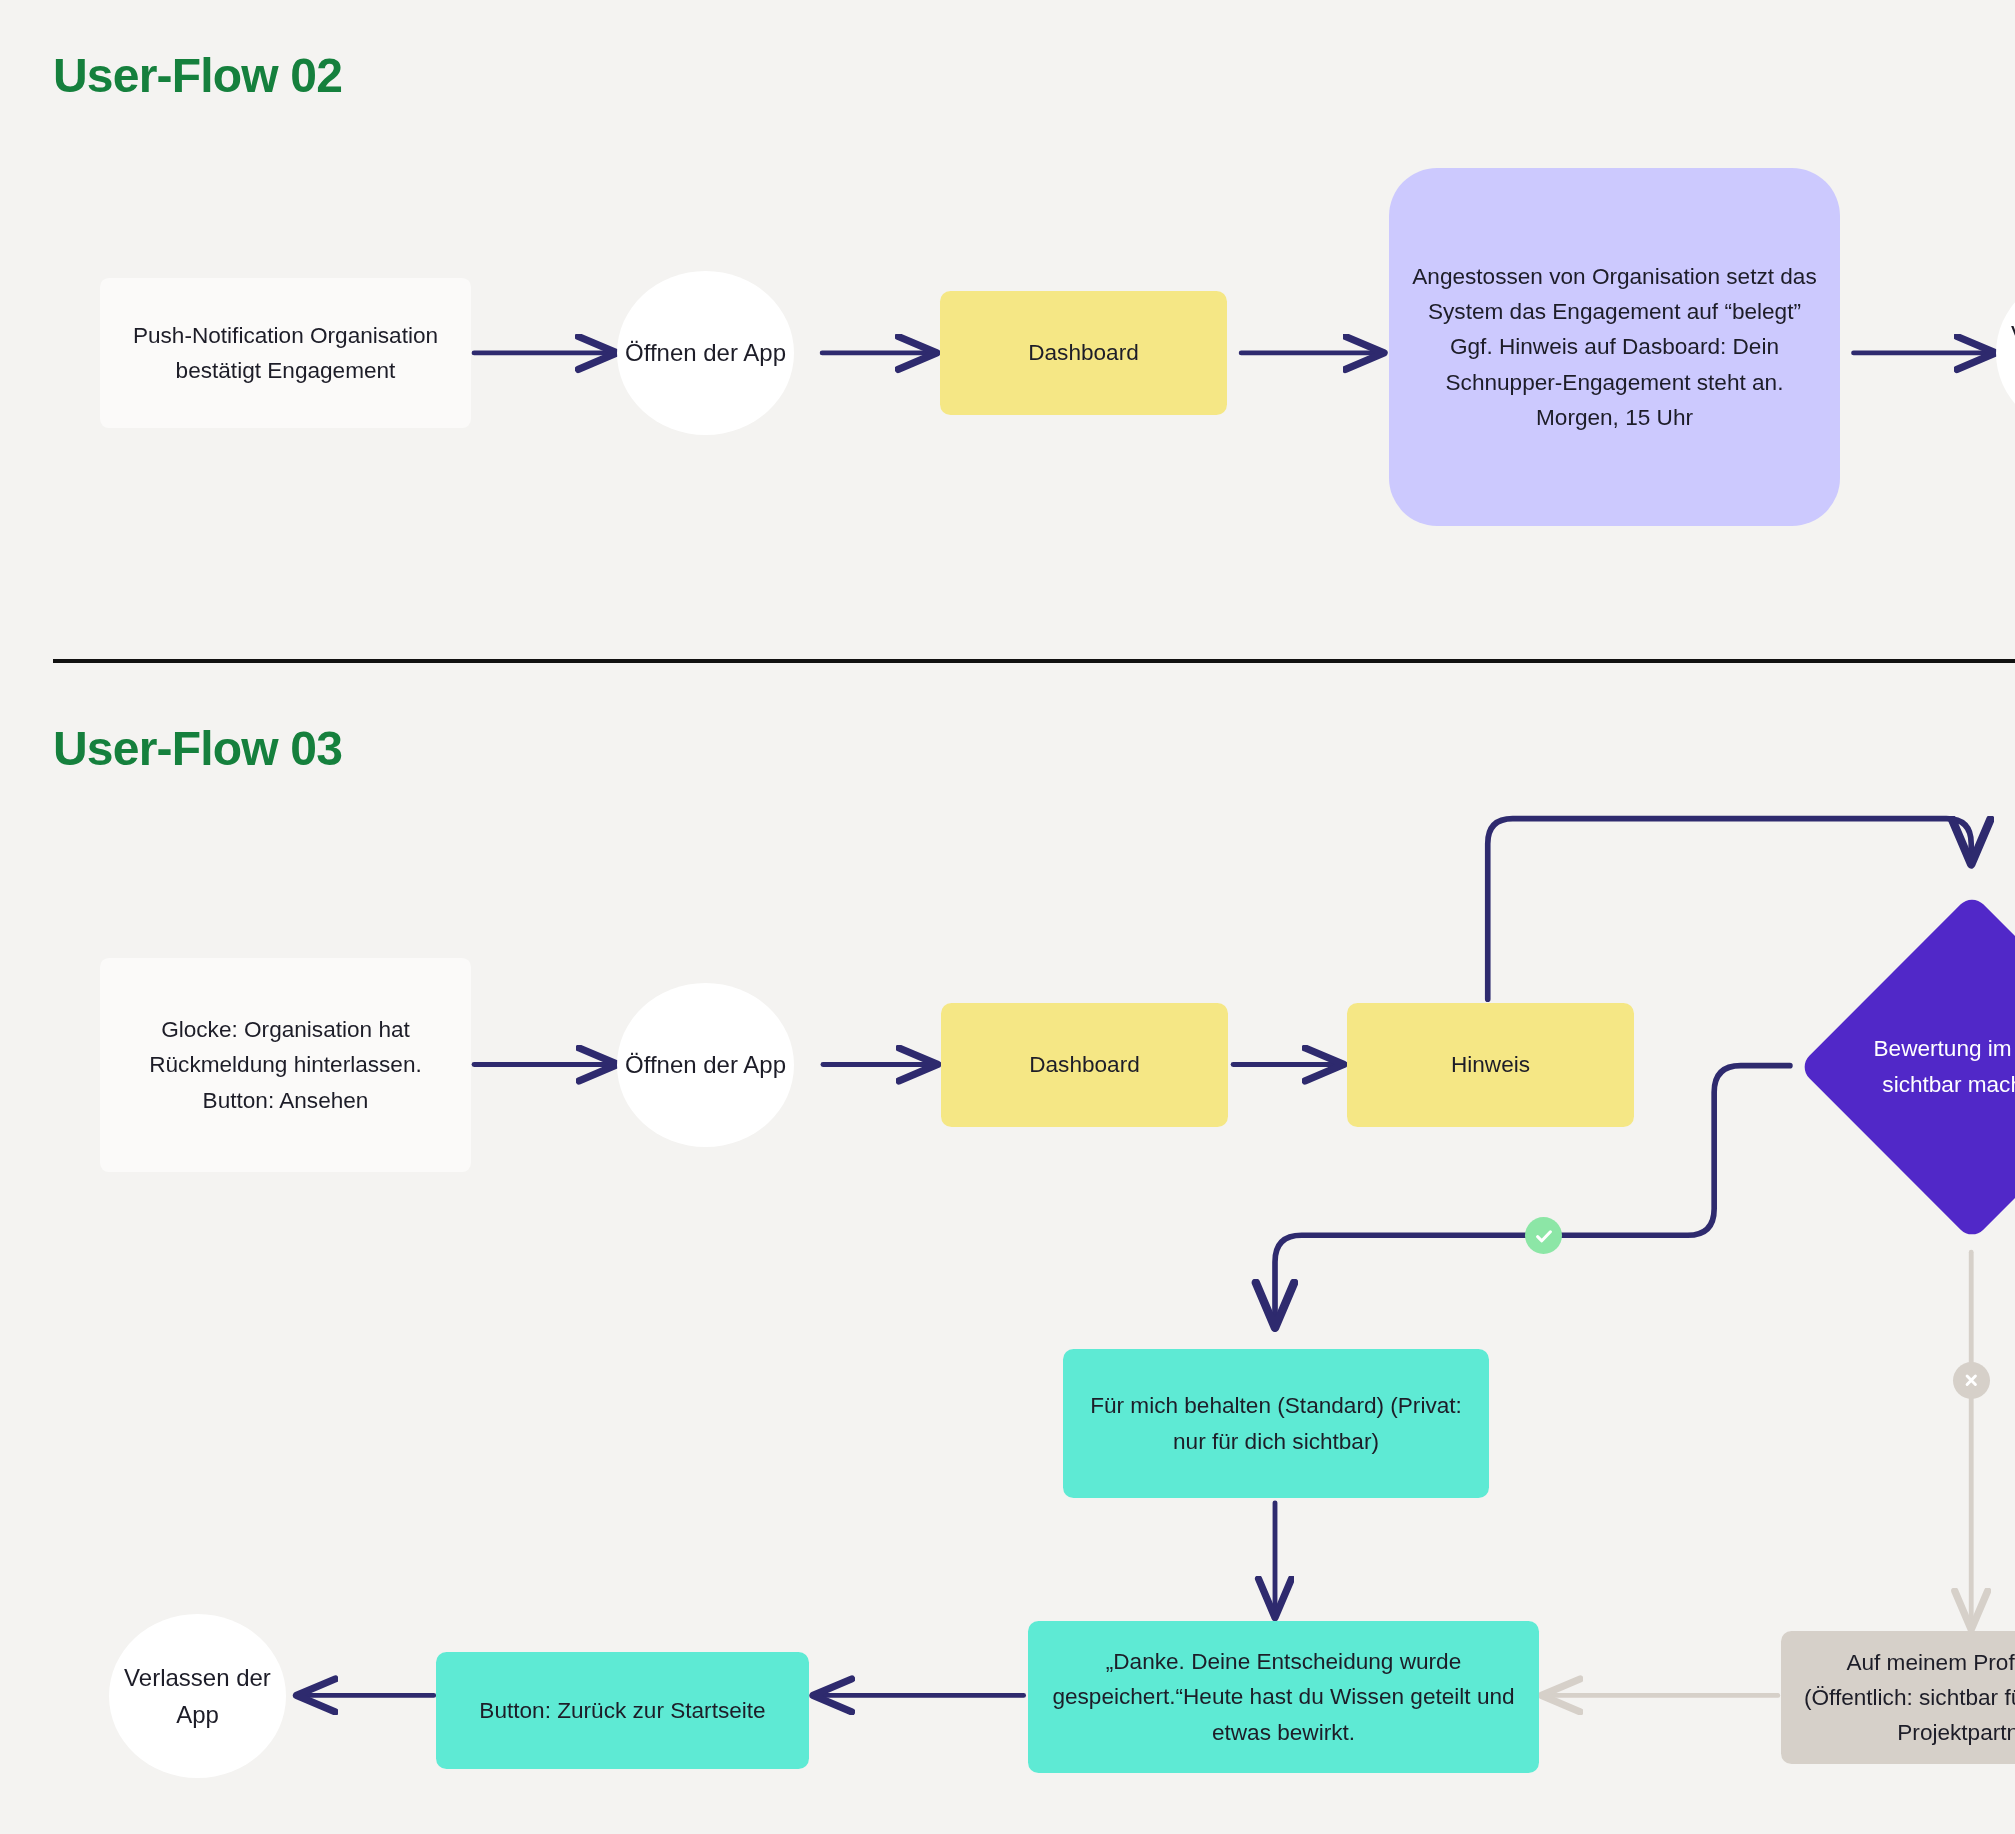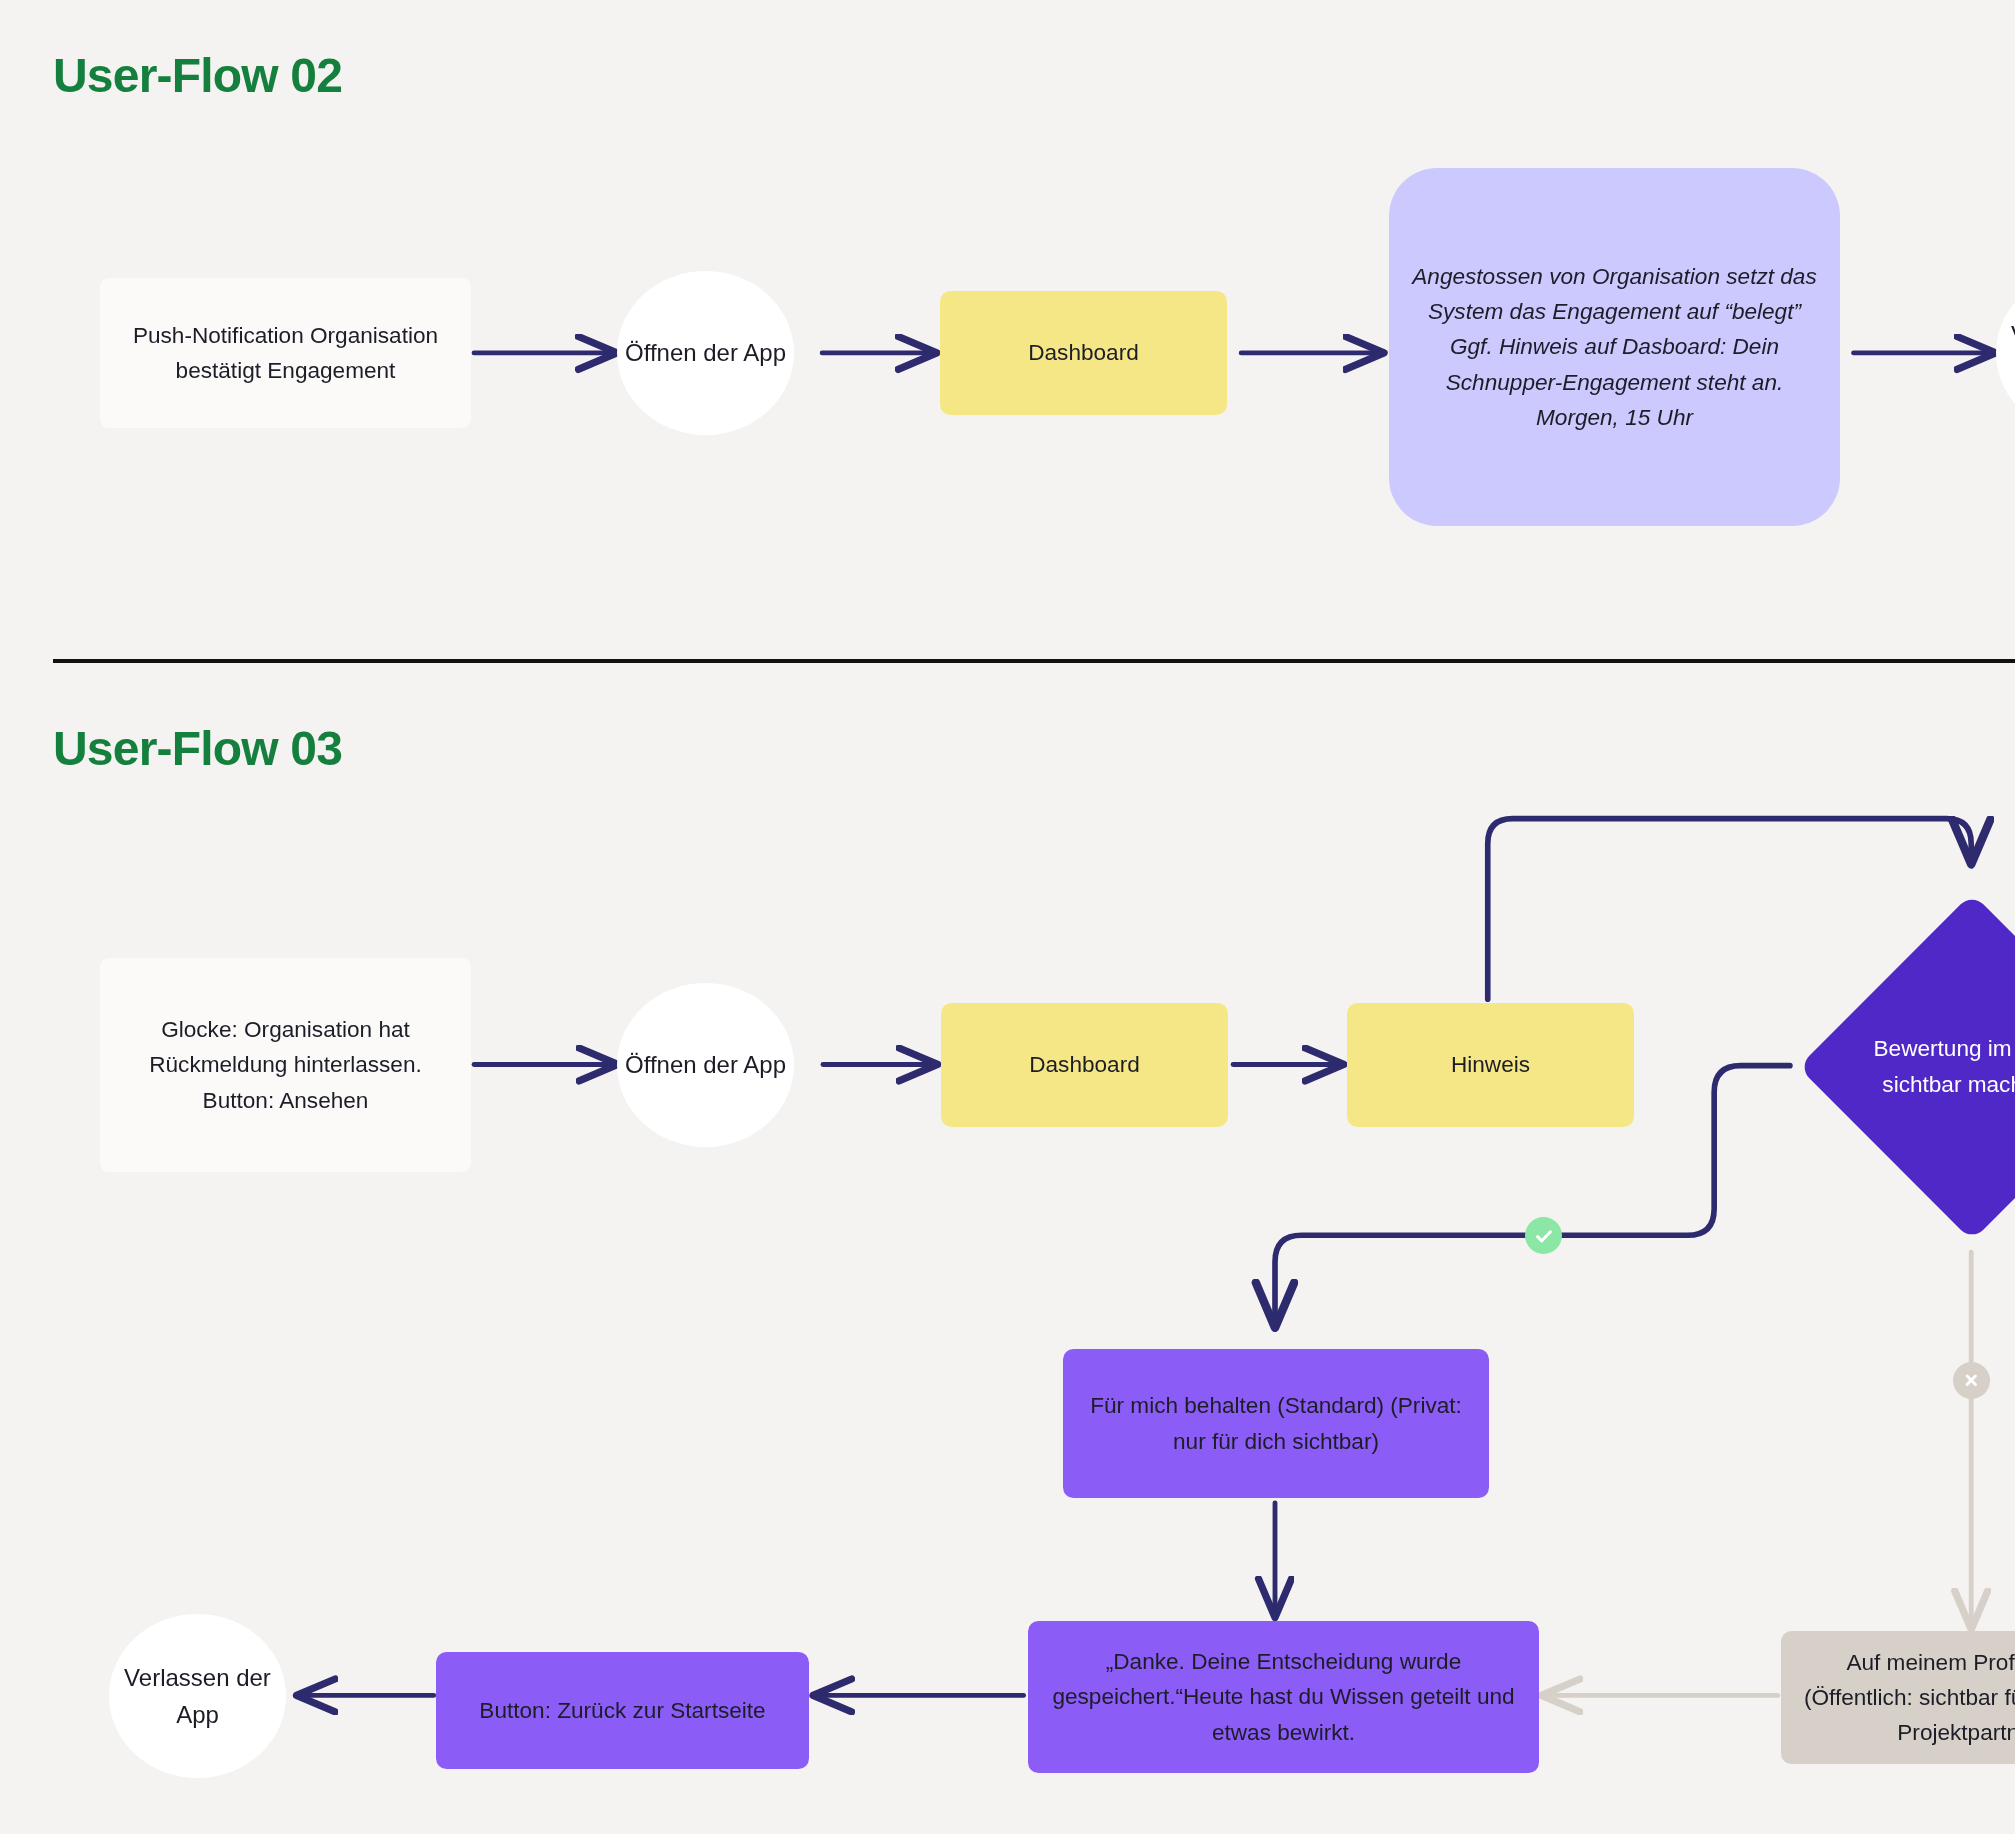--- a/index.html
+++ b/index.html
@@ -73,33 +73,32 @@
 
   
   .node-yellow {
     background: #f5e785;
     border-radius: 10.5px;
     font-size: 22.6px;
   }
 
   
   .node-lilac {
-    background: #8b5cf6;
+    background: #5eead4;
     border-radius: 10.5px;
     font-size: 22.6px;
     padding: 8px 21px;
   }
 
   
   .node-blob {
     background: #ccc9fe;
     border-radius: 48px;
     font-size: 22.6px;
     padding: 16px 18.5px;
-    font-style: italic;
   }
 
   
   .node-grey {
     background: #d6d0c9;
     border-radius: 10.5px;
     font-size: 22.6px;
     padding: 8px 11.3px;
   }
 

